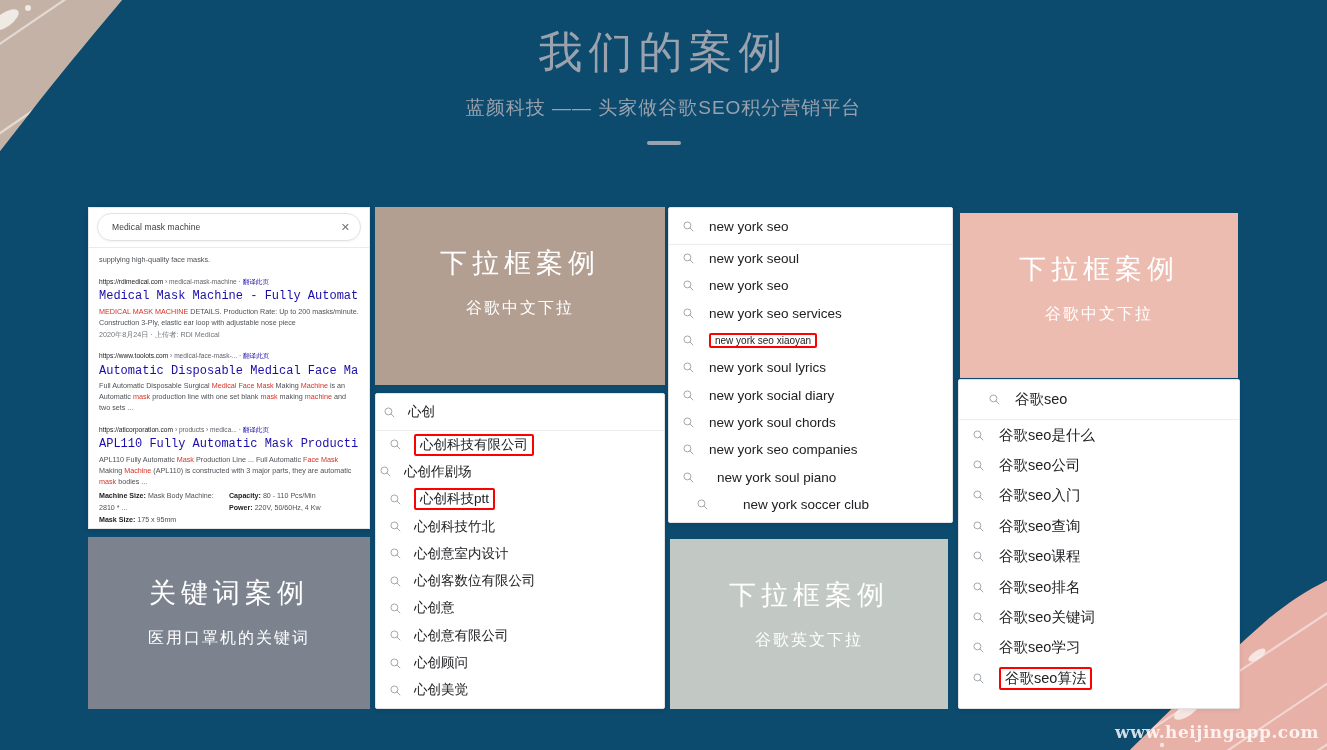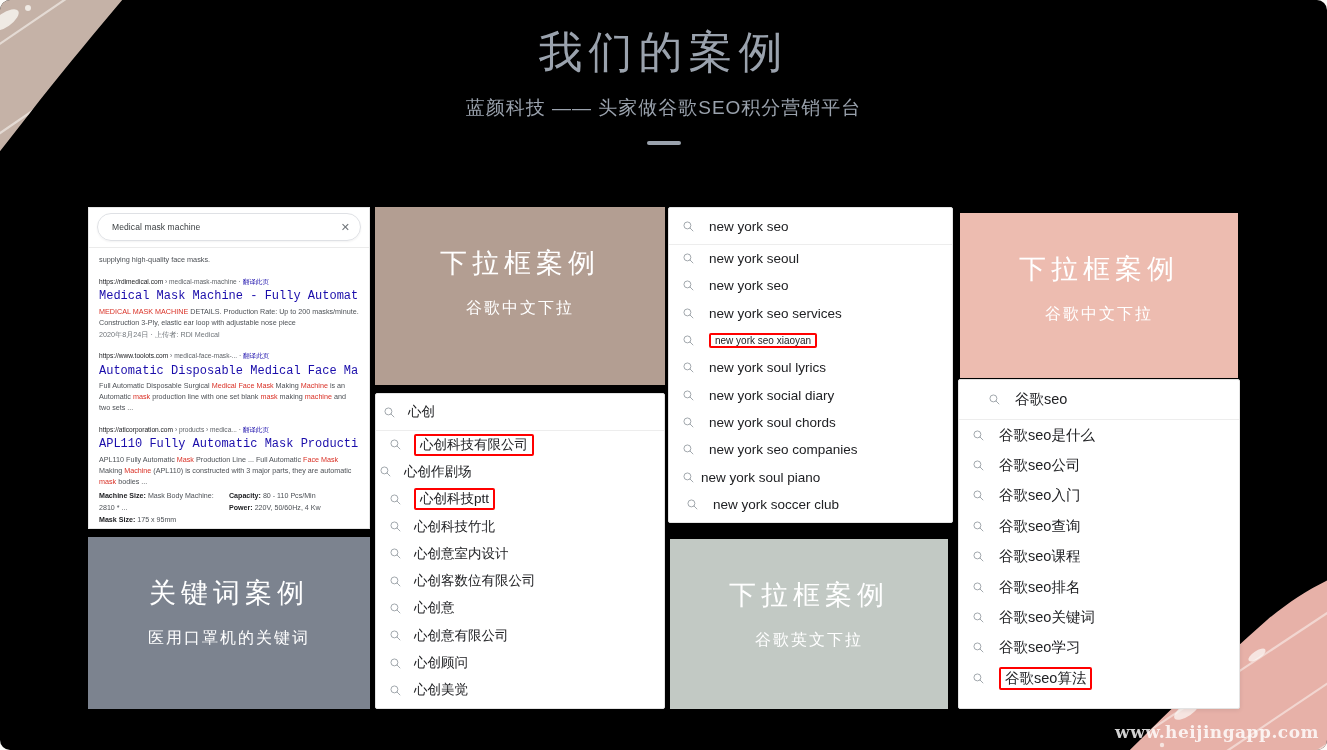--- a/index.html
+++ b/index.html
@@ -5,23 +5,22 @@
   * { box-sizing: border-box; margin: 0; padding: 0; }
   html, body {
     width: 1327px; height: 750px;
     overflow: hidden;
     background: #fdfcf9;
     font-family: "Liberation Sans", "DejaVu Sans", sans-serif;
   }
   #stage {
     position: relative;
     width: 1327px; height: 750px;
-    background: #000000;
+    background: #0c4a6e;
     overflow: hidden;
-    border-radius: 10px;
   }
 
   
   .brush { position: absolute; pointer-events: none; }
   #brush-tl { top: -120px; left: -210px; width: 440px; height: 430px; }
   #brush-br { right: -60px; bottom: -70px; width: 330px; height: 260px; }
 
   
   #header {
     position: absolute; top: 0; left: 0; width: 1327px;
@@ -445,23 +444,23 @@
         </span>
         <span class="stext" style="font-size: 13.5px; margin-left: 12px;">new york seo companies</span>
       </div>
       <div class="suggest-row" style="height: 27.3px; padding-left: 10px;">
         <span class="sicon" style="width: 18px;">
           <svg viewBox="0 0 24 24" width="13" height="13">
             <circle cx="10" cy="10" r="6.4" fill="none" stroke="#9aa0a6" stroke-width="1.7"></circle>
             <line x1="14.8" y1="14.8" x2="20.2" y2="20.2" stroke="#9aa0a6" stroke-width="1.7" stroke-linecap="round"></line>
           </svg>
         </span>
-        <span class="stext" style="font-size: 13.5px; margin-left: 4px; text-align: center;">new york soul piano</span>
-      </div>
-      <div class="suggest-row" style="height: 27.3px; padding-left: 14px;">
+        <span class="stext" style="font-size: 13.5px; margin-left: 20px; text-align: center;">new york soul piano</span>
+      </div>
+      <div class="suggest-row" style="height: 27.3px; padding-left: 24px; gap: 20px;">
         <span class="sicon" style="width: 18px;">
           <svg viewBox="0 0 24 24" width="13" height="13">
             <circle cx="10" cy="10" r="6.4" fill="none" stroke="#9aa0a6" stroke-width="1.7"></circle>
             <line x1="14.8" y1="14.8" x2="20.2" y2="20.2" stroke="#9aa0a6" stroke-width="1.7" stroke-linecap="round"></line>
           </svg>
         </span>
         <span class="stext" style="font-size: 13.5px; margin-left: 12px;">new york soccer club</span>
       </div>
     </div>
 

